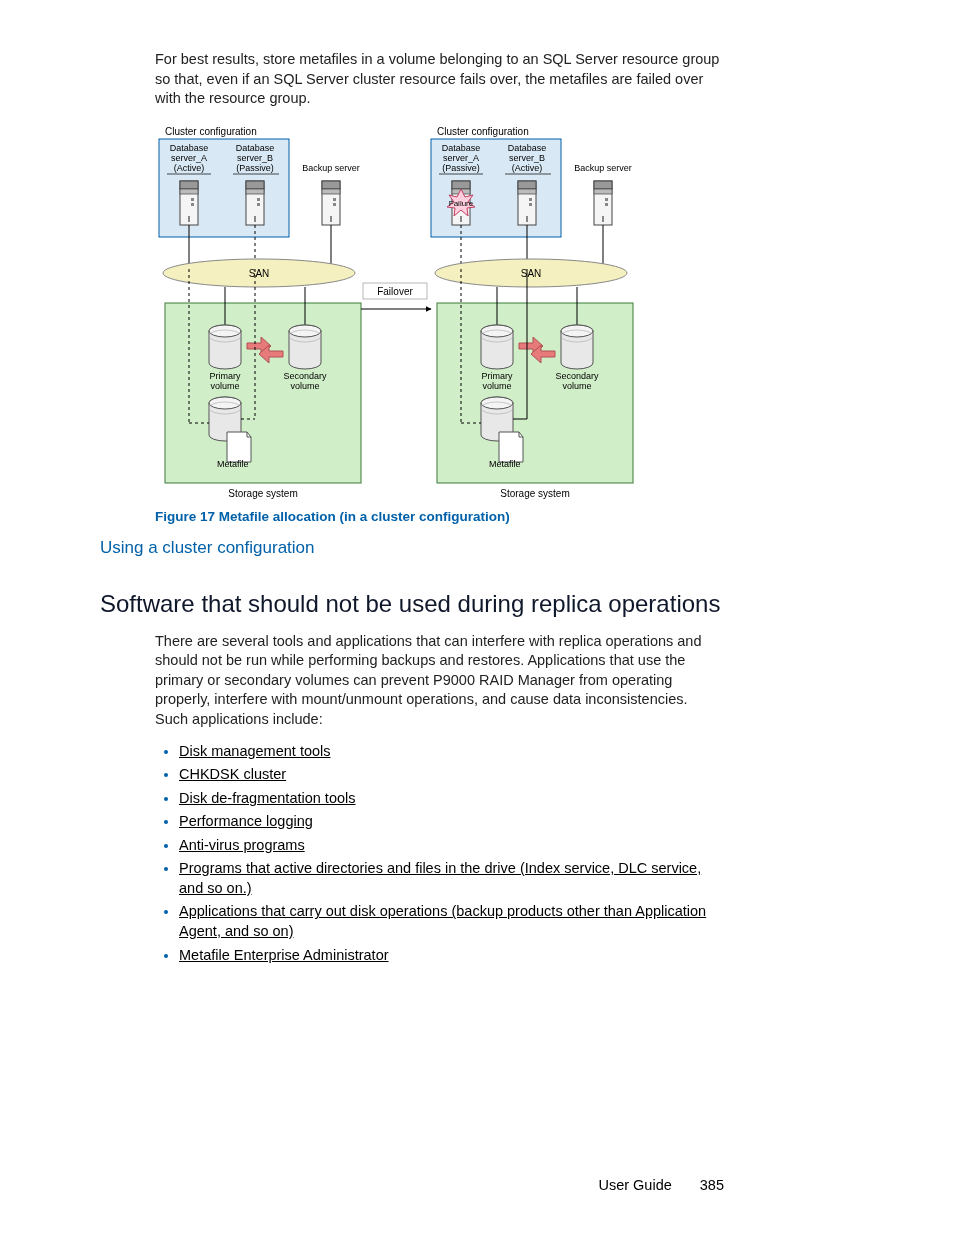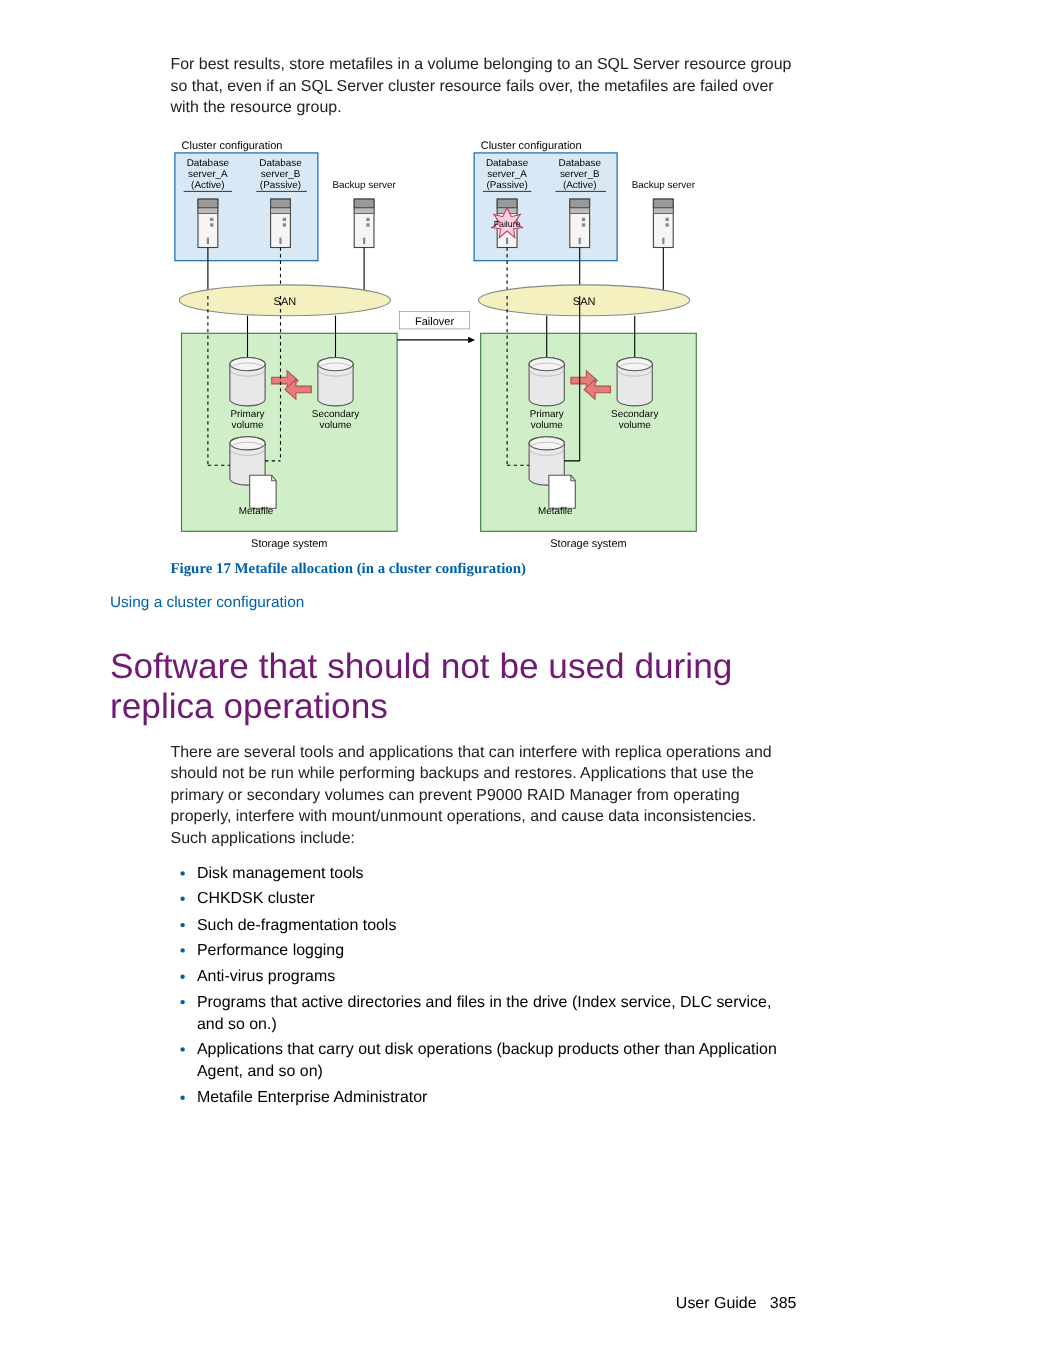--- a/index.html
+++ b/index.html
@@ -27,55 +27,55 @@
     margin: 6px 0 6px 55px;
   }
   svg.figure {
     display: block;
   }
   .fig-caption {
     color: #0060a9;
     font-weight: bold;
     font-size: 13.5px;
     margin: 8px 0 14px 55px;
-    font-family: Liberation Serif, serif;
   }
   h2.sub {
     color: #0060a9;
     font-weight: normal;
-    font-size: 14px;
+    font-size: 17px;
     margin: 10px 0 6px 0;
   }
   h1.major {
-    color: #701a75;
+    color: #0f172a;
     font-weight: normal;
-    font-size: 32px;
+    font-size: 24px;
     margin: 32px 0 14px 0;
   }
   ul.bullets {
     margin: 4px 0 12px 55px;
     padding-left: 24px;
     font-size: 14.5px;
   }
   ul.bullets li {
     margin: 4px 0;
     line-height: 1.35;
+    text-decoration: underline;
   }
   ul.bullets li::marker {
     color: #0060a9;
     font-size: 13px;
   }
   .footer {
     position: absolute;
     bottom: 42px;
     right: 80px;
     font-size: 14.5px;
     color: #000;
   }
-  .footer .pn { margin-left: 8px; }
+  .footer .pn { margin-left: 24px; }
 </style>
 </head>
 <body>
 
 <div class="page">
 
   <p class="body-text">For best results, store metafiles in a volume belonging to an SQL Server resource group so that, even if an SQL Server cluster resource fails over, the metafiles are failed over with the resource group.</p>
 
   <div class="figure-wrap">
     <svg class="figure" width="480" height="380" viewBox="0 0 480 380">
@@ -200,21 +200,21 @@
   <div class="fig-caption">Figure 17 Metafile allocation (in a cluster configuration)</div>
 
   <h2 class="sub">Using a cluster configuration</h2>
 
   <h1 class="major">Software that should not be used during replica operations</h1>
   <p class="body-text">There are several tools and applications that can interfere with replica operations and should not be run while performing backups and restores. Applications that use the primary or secondary volumes can prevent P9000 RAID Manager from operating properly, interfere with mount/unmount operations, and cause data inconsistencies. Such applications include:</p>
 
   <ul class="bullets">
     <li>Disk management tools</li>
     <li>CHKDSK cluster</li>
-    <li>Such de-fragmentation tools</li>
+    <li>Disk de-fragmentation tools</li>
     <li>Performance logging</li>
     <li>Anti-virus programs</li>
     <li>Programs that active directories and files in the drive (Index service, DLC service, and so on.)</li>
     <li>Applications that carry out disk operations (backup products other than Application Agent, and so on)</li>
     <li>Metafile Enterprise Administrator</li>
   </ul>
 
 
   <div class="footer">
     <span>User Guide</span>

